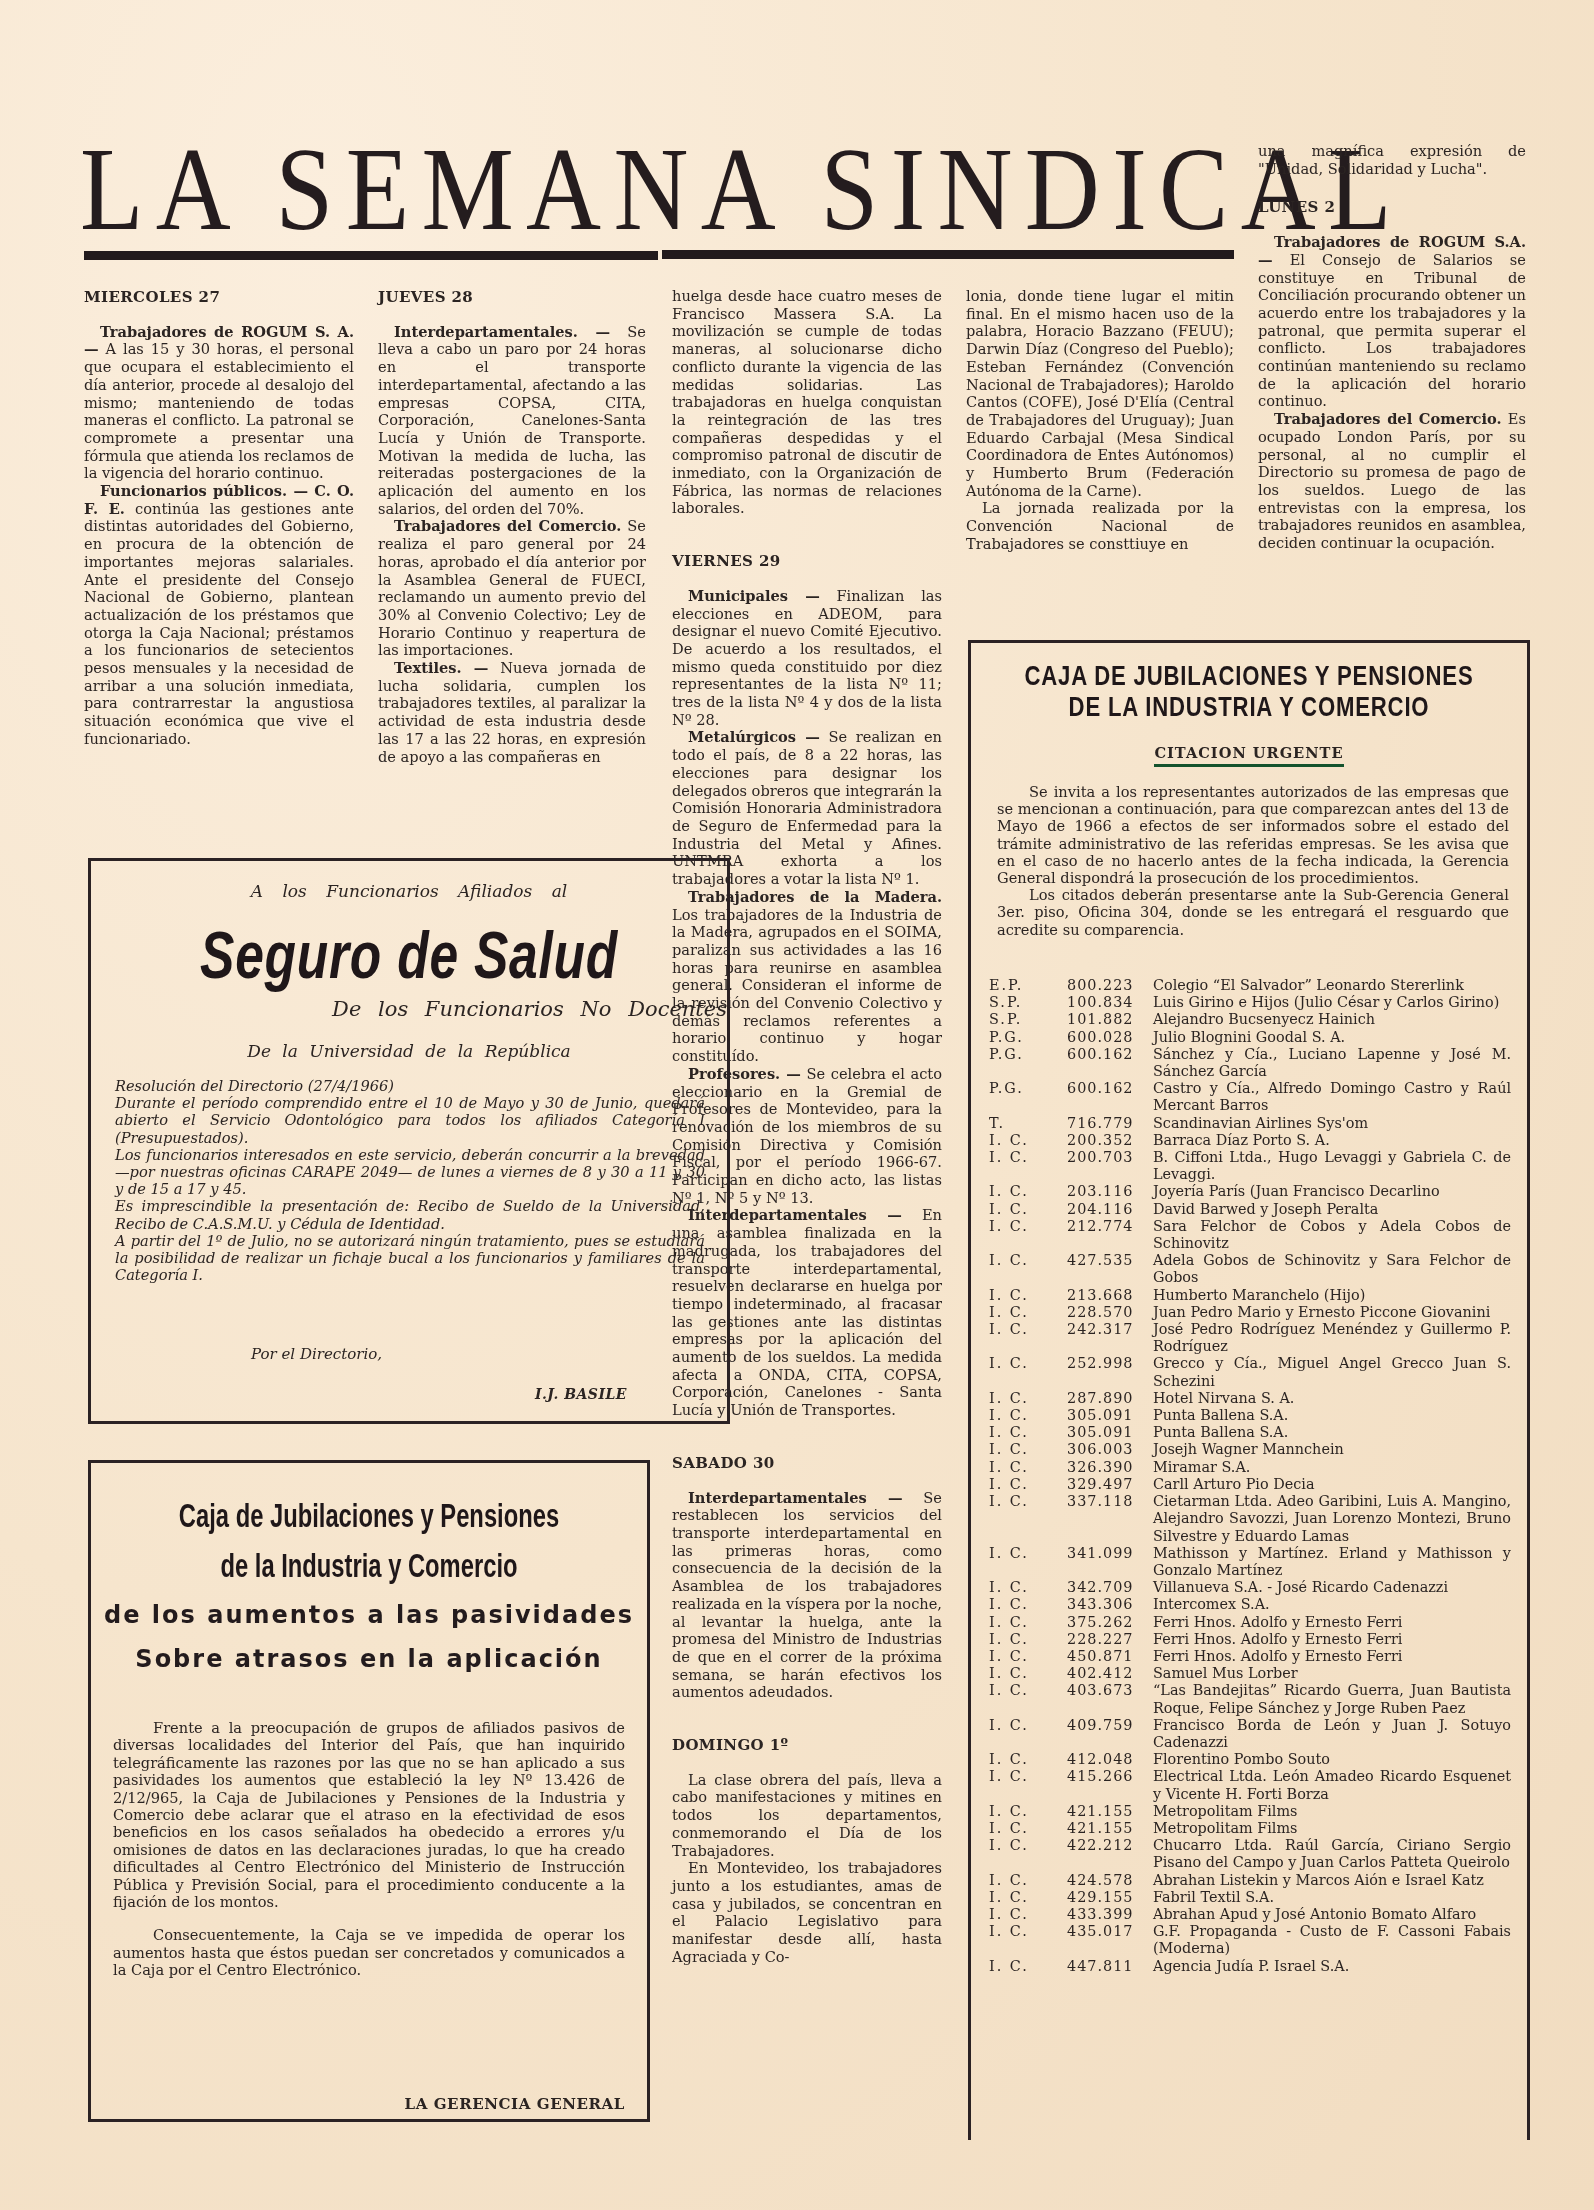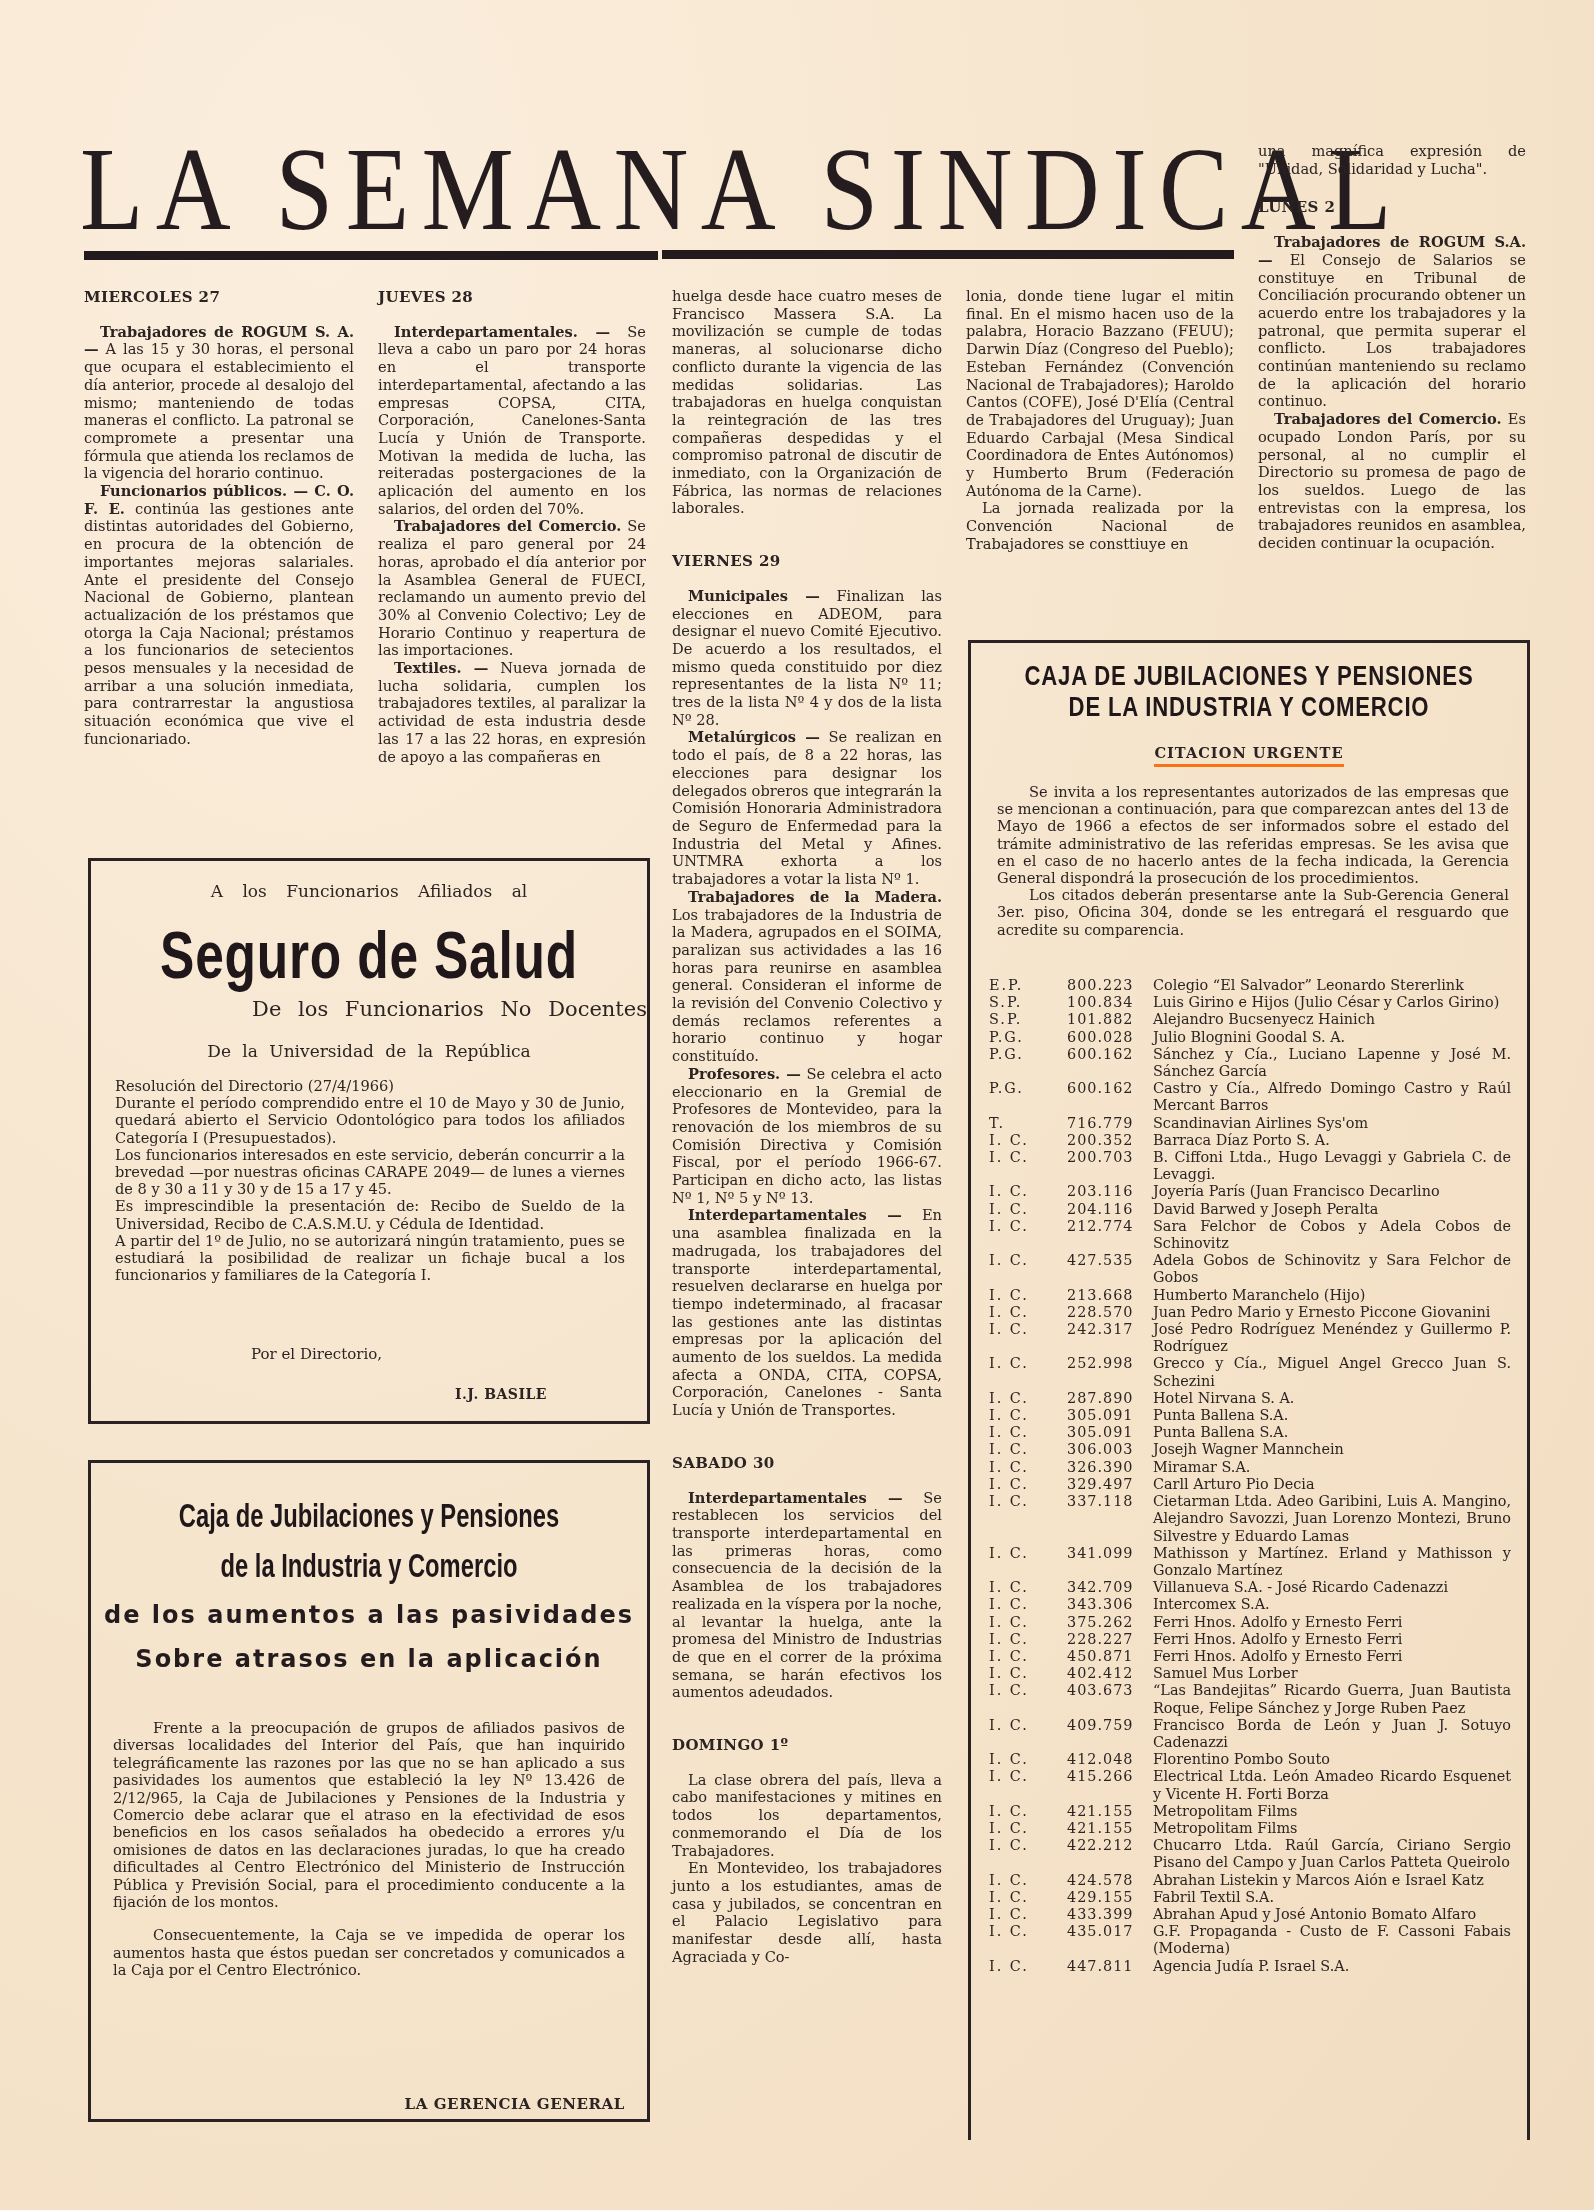--- a/index.html
+++ b/index.html
@@ -43,21 +43,21 @@
   .seg-sign2 { position: absolute; right: 100px; top: 525px; font-size: 14px; font-weight: bold; letter-spacing: 0.5px; }
 
   .caja-title { position: absolute; left: 0; right: 0; top: 28px; text-align: center; font-family: "Liberation Sans", sans-serif; font-weight: bold; font-size: 33px; line-height: 50px; transform: scaleX(0.72); color: #1f1719; }
   .caja-sub { position: absolute; left: 0; right: 0; top: 130px; text-align: center; font-family: "DejaVu Sans", sans-serif; font-weight: bold; font-size: 24px; line-height: 44px; letter-spacing: 2px; color: #231b1d; }
   .caja-body { position: absolute; left: 22px; right: 22px; top: 256px; font-size: 14.6px; line-height: 17.4px; text-align: justify; }
   .caja-body p { margin: 0 0 16px 0; text-indent: 40px; }
   .caja-sign { position: absolute; right: 22px; top: 632px; font-weight: bold; font-size: 15px; letter-spacing: 0.6px; }
 
   .cit-title { position: absolute; left: 0; right: 0; top: 18px; text-align: center; font-family: "Liberation Sans", sans-serif; font-weight: bold; font-size: 27px; line-height: 31px; letter-spacing: 1px; transform: scaleX(0.82); color: #1f1719; }
   .cit-head { position: absolute; left: 0; right: 0; top: 100px; text-align: center; }
-  .cit-head span { font-weight: bold; font-size: 14.6px; letter-spacing: 1px; border-bottom: 3px solid #f97316; padding-bottom: 3px; }
+  .cit-head span { font-weight: bold; font-size: 14.6px; letter-spacing: 1px; border-bottom: 3px solid #14532d; padding-bottom: 3px; }
   .cit-body { position: absolute; left: 26px; right: 18px; top: 140px; font-size: 14.6px; line-height: 17.2px; text-align: justify; }
   .cit-body p { margin: 0; text-indent: 32px; }
   .cit-list { position: absolute; left: 18px; right: 16px; top: 334px; font-size: 14.4px; line-height: 17.2px; }
   .cit-row { display: grid; grid-template-columns: 56px 64px 1fr; column-gap: 22px; }
   .cit-row .cat { letter-spacing: 2px; }
   .cit-row .num { text-align: right; letter-spacing: 1px; }
   .cit-row .name { text-align: justify; }
 </style>
 </head>
 <body>
@@ -105,21 +105,21 @@
   </div>
 
   <div class="col" style="left:1258px; top:142px; width:268px;">
     <p style="text-indent:0">una magnífica expresión de "Unidad, Solidaridad y Lucha".</p>
     <div style="height:22px"></div>
     <div class="day">LUNES 2</div>
     <p><span class="lead">Trabajadores de ROGUM S.A. —</span><span> El Consejo de Salarios se constituye en Tribunal de Conciliación procurando obtener un acuerdo entre los trabajadores y la patronal, que permita superar el conflicto. Los trabajadores continúan manteniendo su reclamo de la aplicación del horario continuo.</span></p>
     <p><span class="lead">Trabajadores del Comercio.</span><span> Es ocupado London París, por su personal, al no cumplir el Directorio su promesa de pago de los sueldos. Luego de las entrevistas con la empresa, los trabajadores reunidos en asamblea, deciden continuar la ocupación.</span></p>
   </div>
 
-  <div class="box" style="left:88px; top:858px; width:562px; height:566px;">
+  <div class="box" style="left:88px; top:858px; width:642px; height:566px;font-style:italic;">
     <div class="seg-intro">A los Funcionarios Afiliados al</div>
     <div class="seg-title">Seguro de Salud</div>
     <div class="seg-sub1">De los Funcionarios No Docentes</div>
     <div class="seg-sub2">De la Universidad de la República</div>
     <div class="seg-body">
       <p>Resolución del Directorio (27/4/1966)</p>
       <p>Durante el período comprendido entre el 10 de Mayo y 30 de Junio, quedará abierto el Servicio Odontológico para todos los afiliados Categoría I (Presupuestados).</p>
       <p>Los funcionarios interesados en este servicio, deberán concurrir a la brevedad —por nuestras oficinas CARAPE 2049— de lunes a viernes de 8 y 30 a 11 y 30 y de 15 a 17 y 45.</p>
       <p>Es imprescindible la presentación de: Recibo de Sueldo de la Universidad, Recibo de C.A.S.M.U. y Cédula de Identidad.</p>
       <p>A partir del 1º de Julio, no se autorizará ningún tratamiento, pues se estudiará la posibilidad de realizar un fichaje bucal a los funcionarios y familiares de la Categoría I.</p>

